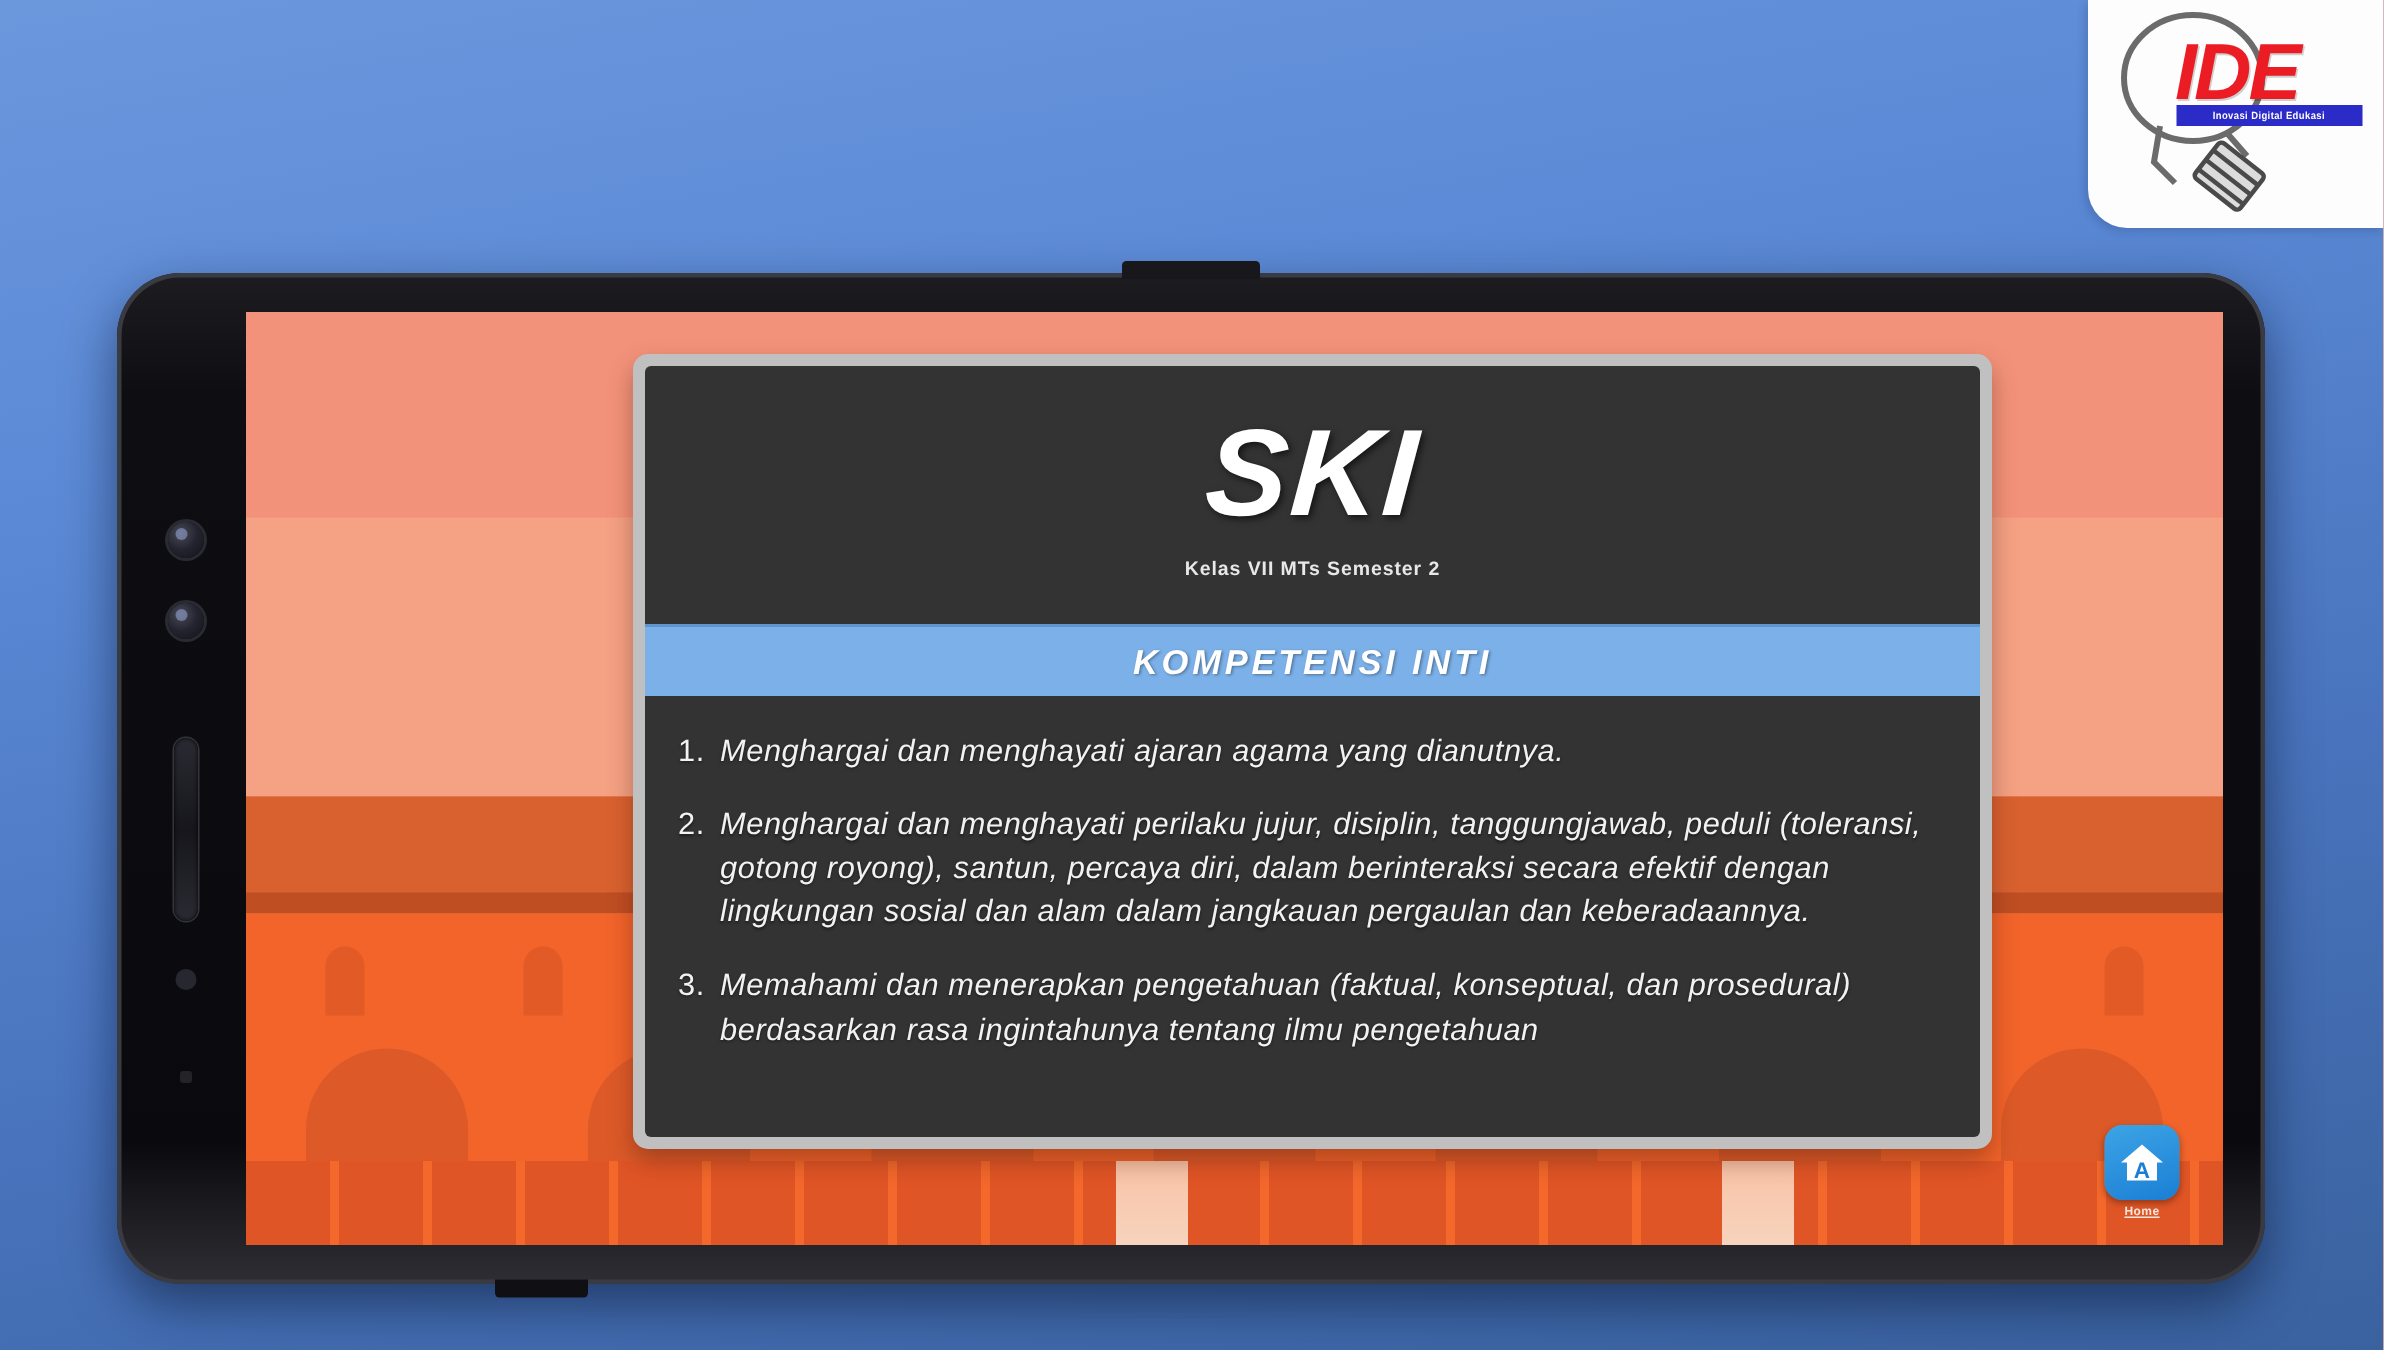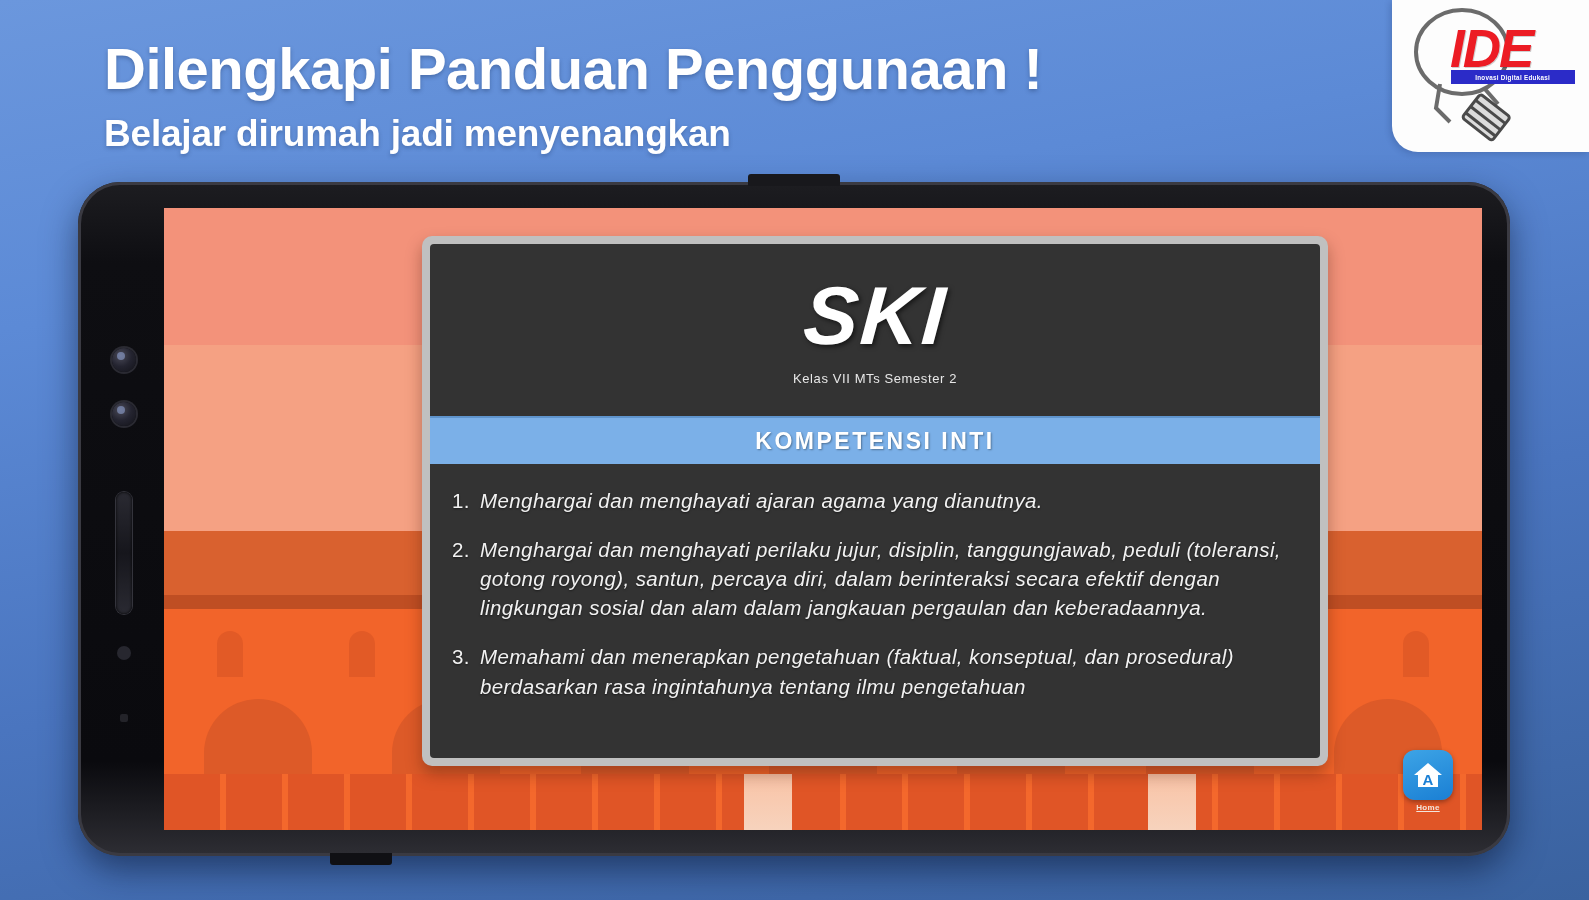--- a/index.html
+++ b/index.html
@@ -317,32 +317,33 @@
     font-style: italic;
     color: #ffffff;
     letter-spacing: 2px;
     line-height: 1;
     text-shadow: 2px 2px 5px rgba(0,0,0,0.6);
     transform: skewX(-4deg);
   }
   .card-subtitle {
     margin-top: 14px;
     font-size: 13px;
-    font-weight: normal;
+    font-weight: bold;
     color: #e8e8e8;
     letter-spacing: 0.6px;
   }
   .section-header {
     height: 48px;
     background: #7bb0e8;
     display: flex;
     align-items: center;
     justify-content: center;
     flex-shrink: 0;
     border-top: 2px solid #5f94cc;
+    font-style: italic;
   }
   .section-header span {
     font-size: 23px;
     font-weight: bold;
     color: #ffffff;
     letter-spacing: 2.5px;
     text-shadow: 1px 1px 2px rgba(0,0,0,0.35);
   }
   .competency-list {
     flex: 1;
@@ -392,24 +393,20 @@
     color: #f2e6dd;
     letter-spacing: 0.3px;
     text-decoration: underline;
   }
 </style>
 </head>
 <body>
 
 <div id="promo-banner">
 
-  <div class="headline-block">
-    <div class="headline-main">Dilengkapi Panduan Penggunaan !</div>
-    <div class="headline-sub">Belajar dirumah jadi menyenangkan</div>
-  </div>
 
   <div class="logo-panel">
     <div class="logo-inner">
       <span class="bulb-svg">
         <svg width="120" height="140" viewBox="0 0 120 140">
           <ellipse cx="56" cy="48" rx="46" ry="42" fill="none" stroke="#6b6b6b" stroke-width="4"></ellipse>
           <path d="M34 80 L30 104 L44 118" fill="none" stroke="#6b6b6b" stroke-width="4"></path>
           <path d="M78 84 L92 100" fill="none" stroke="#6b6b6b" stroke-width="4"></path>
           <g transform="rotate(38 80 112)">
             <rect x="62" y="98" width="38" height="30" rx="3" fill="#dcdcdc" stroke="#4a4a4a" stroke-width="3"></rect>

